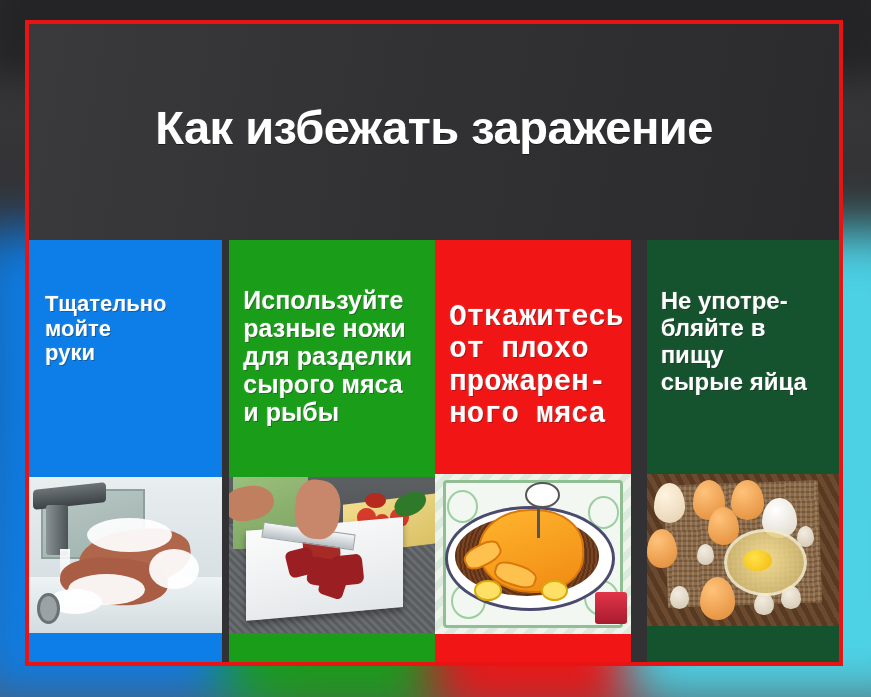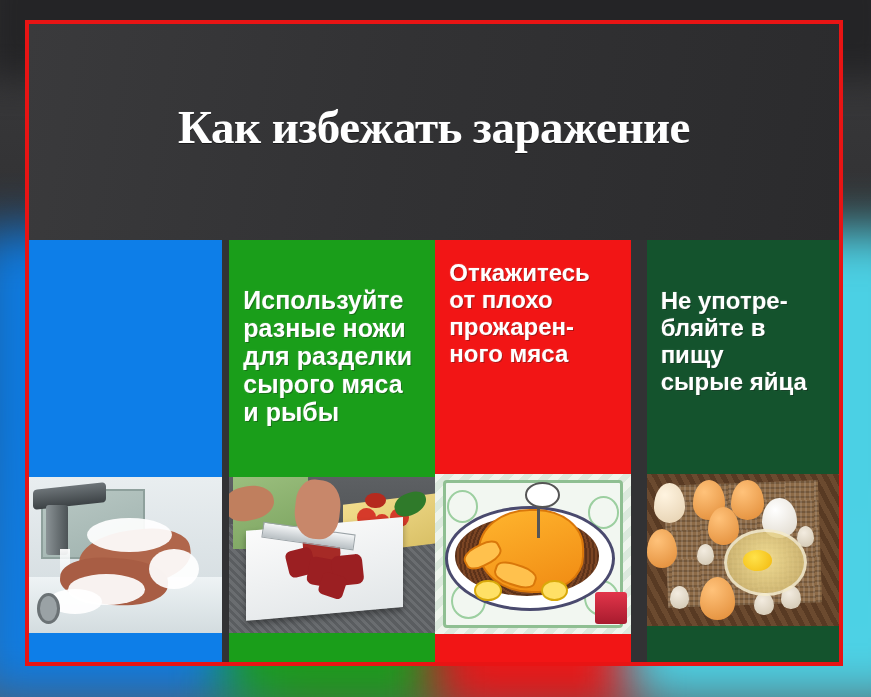--- a/index.html
+++ b/index.html
@@ -40,21 +40,20 @@
   .title-line{
     color:#ffffff;
     font-weight:bold;
     font-size:47px;
     line-height:1.18;
     letter-spacing:-0.5px;
     text-align:right;
     white-space:nowrap;
     transform:scaleX(1.0);
     text-shadow:0 1px 0 rgba(0,0,0,.55), 0 0 1px rgba(255,255,255,.35);
-    font-family:Liberation Serif, serif;
   }
   .title-line.l2{font-size:46px;}
 
   
   #columns{
     position:absolute;left:0;top:216px;width:100%;bottom:0;
     display:flex;
   }
   .col{position:relative;overflow:hidden;box-sizing:border-box;}
   .col.c1{width:199px;}
@@ -65,21 +64,21 @@
   .col-text{
     position:absolute;left:0;right:0;top:0;
     padding:48px 6px 0 16px;
     color:#ffffff;font-weight:bold;
     line-height:1.12;
     text-shadow:1px 1px 0 rgba(0,0,0,.30), 0 0 2px rgba(255,255,255,.25);
     white-space:pre-line;
   }
   .c1 .col-text{font-size:22px;padding-top:52px;}
   .c2 .col-text{font-size:25px;padding-top:46px;padding-left:14px;}
-  .c3 .col-text{font-size:24px;padding-top:20px;padding-left:14px;}
+  .c3 .col-text{font-size:29px;padding-top:62px;padding-left:14px;font-family:Liberation Mono, monospace;}
   .c4 .col-text{font-size:24px;padding-top:48px;padding-left:14px;}
 
   
   .photo{
     position:absolute;left:0;width:100%;
     height:156px;top:237px;
     overflow:hidden;
   }
   .c3 .photo{top:234px;height:160px;}
   .c4 .photo{top:234px;height:152px;}
@@ -218,20 +217,23 @@
   <div id="frame" style="border-color: rgb(232, 20, 20);">
 
     <div id="header" style="background: linear-gradient(100deg, rgb(58, 58, 60) 0%, rgb(50, 50, 52) 45%, rgb(43, 43, 45) 100%);">
       <div class="title-line">Как избежать заражение</div>
     </div>
 
     <div id="columns">
 
       <div class="col c1" style="background: rgb(13, 126, 232);">
         <div class="band"></div>
+        <div class="col-text">Тщательно
+мойте
+руки</div>
         <div class="photo">
           <div class="ph-inner p1">
             <div class="wall"></div>
               <div class="sink"></div>
             <div class="faucet"></div>
               <div class="spout"></div>
               <div class="stream"></div>
             <div class="hand h1"></div>
               <div class="hand h2"></div>
             <div class="foam f1"></div>

